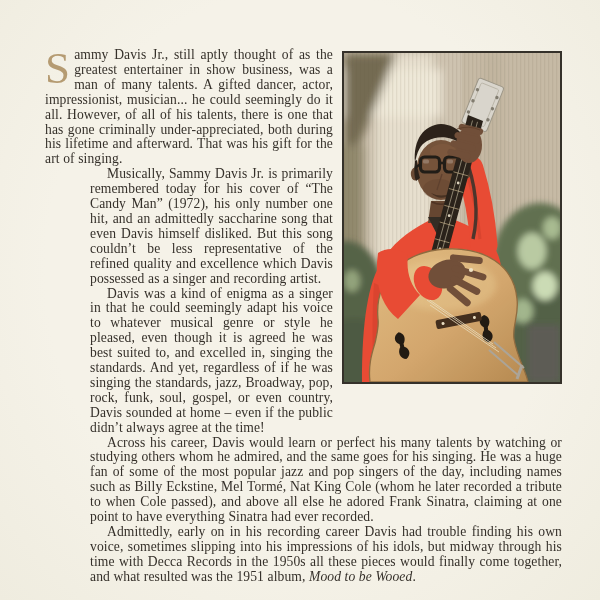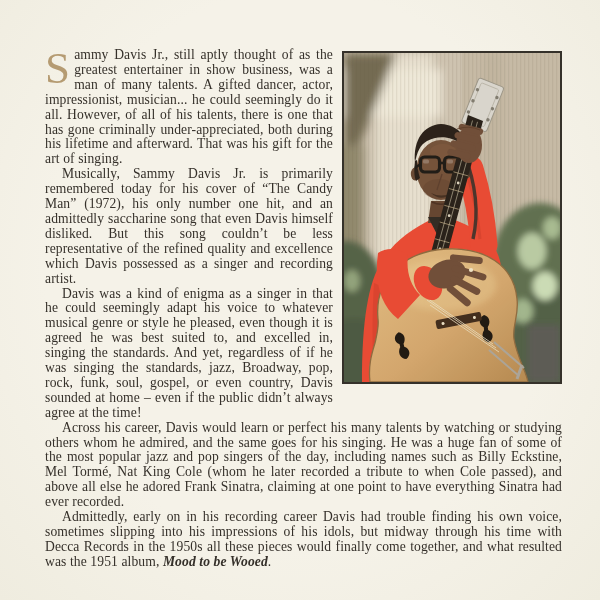--- a/index.html
+++ b/index.html
@@ -19,39 +19,39 @@
     padding: 48px 38px 0 45px;
   }
   .liner-notes {
     color: #35302a;
     font-size: 13.6px;
     line-height: 14.9px;
     text-align: justify;
     letter-spacing: 0.1px;
   }
   .liner-notes p { margin: 0; }
-  .liner-notes p.indent { text-indent: 17px; }
+  .liner-notes p.indent { text-indent: 17px; margin-left: 45px; }
   .photo-frame {
     float: right;
     width: 216px; height: 329px;
     margin: 3px 0 30px 9px;
     border: 2px solid #35312a;
     background: #cdc1ae;
     box-sizing: content-box;
   }
   .photo-frame svg { display: block; }
   .drop-cap {
     float: left;
     font-size: 45px;
     line-height: 37px;
     height: 41px;
     padding: 2px 4px 0 0;
     color: #b59b72;
   }
-  .album-title { font-style: italic; font-weight: bold; }
+  .album-title { font-style: italic; font-weight: normal; }
 </style>
 </head>
 <body>
 
 <div class="page">
   <div class="liner-notes">
 
     <figure class="photo-frame" style="margin-block:3px 30px; margin-inline:9px 0;">
       <svg width="216" height="329" viewBox="0 0 216 329">
         <defs>

